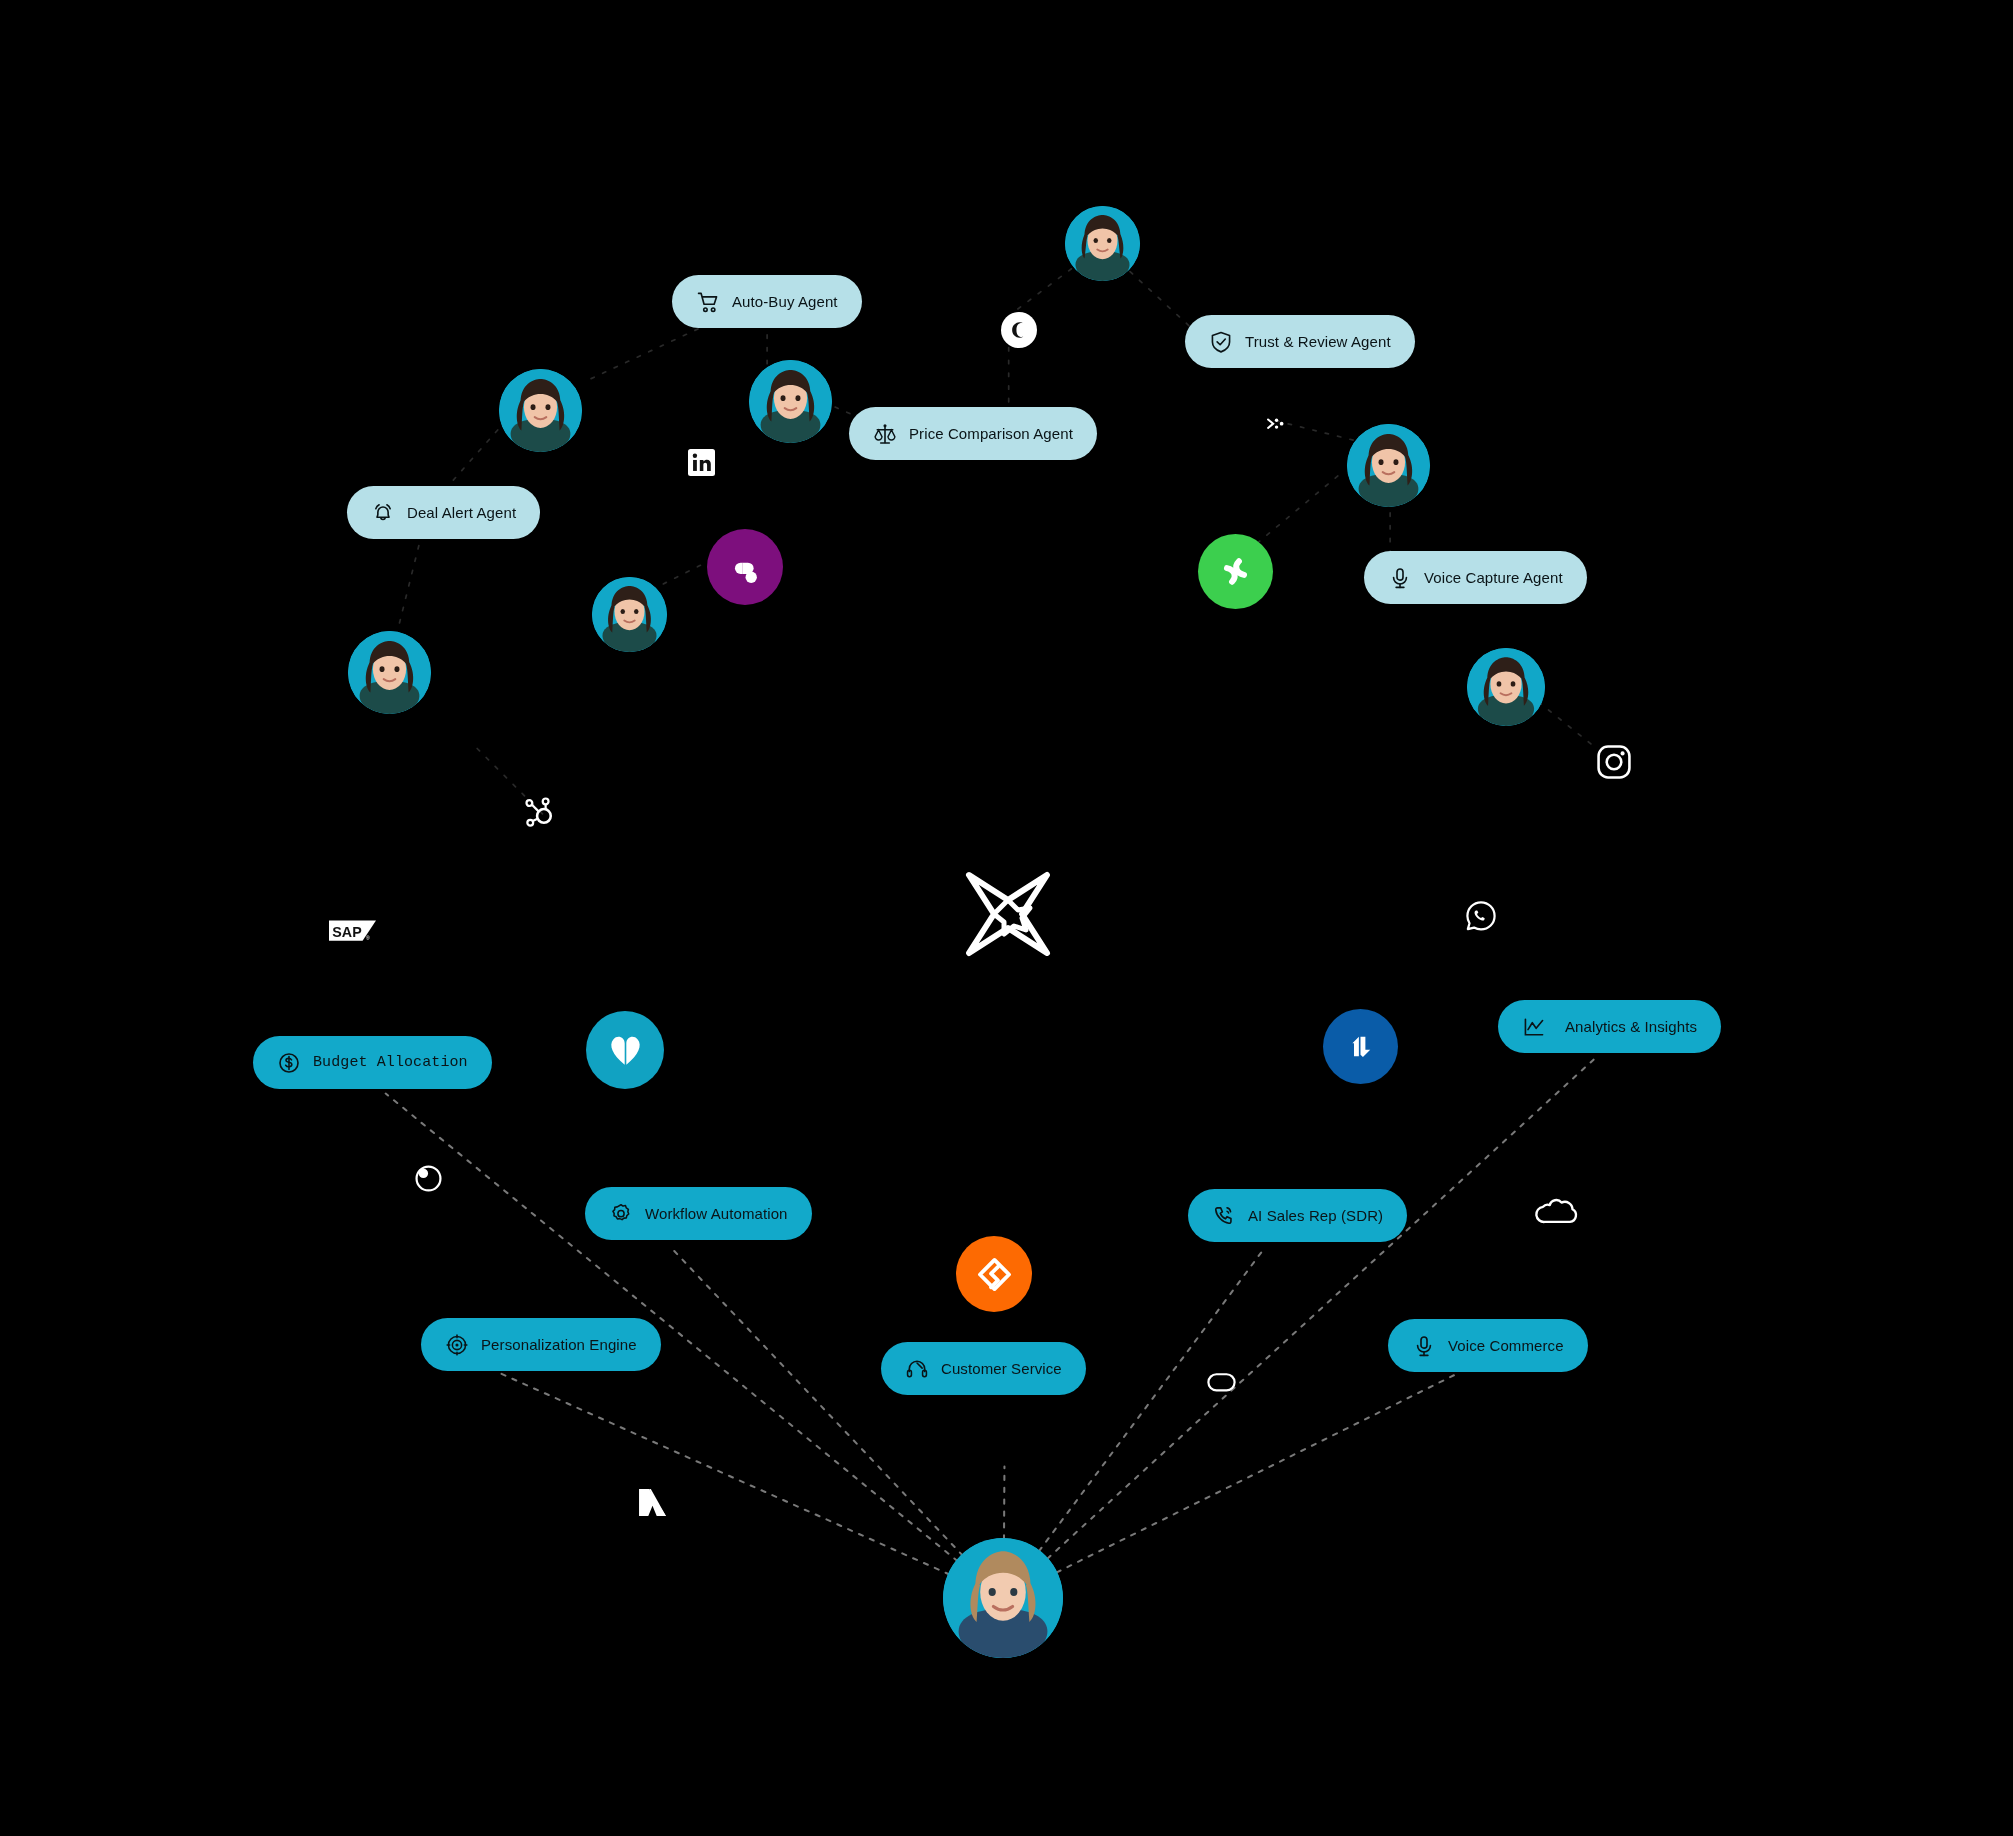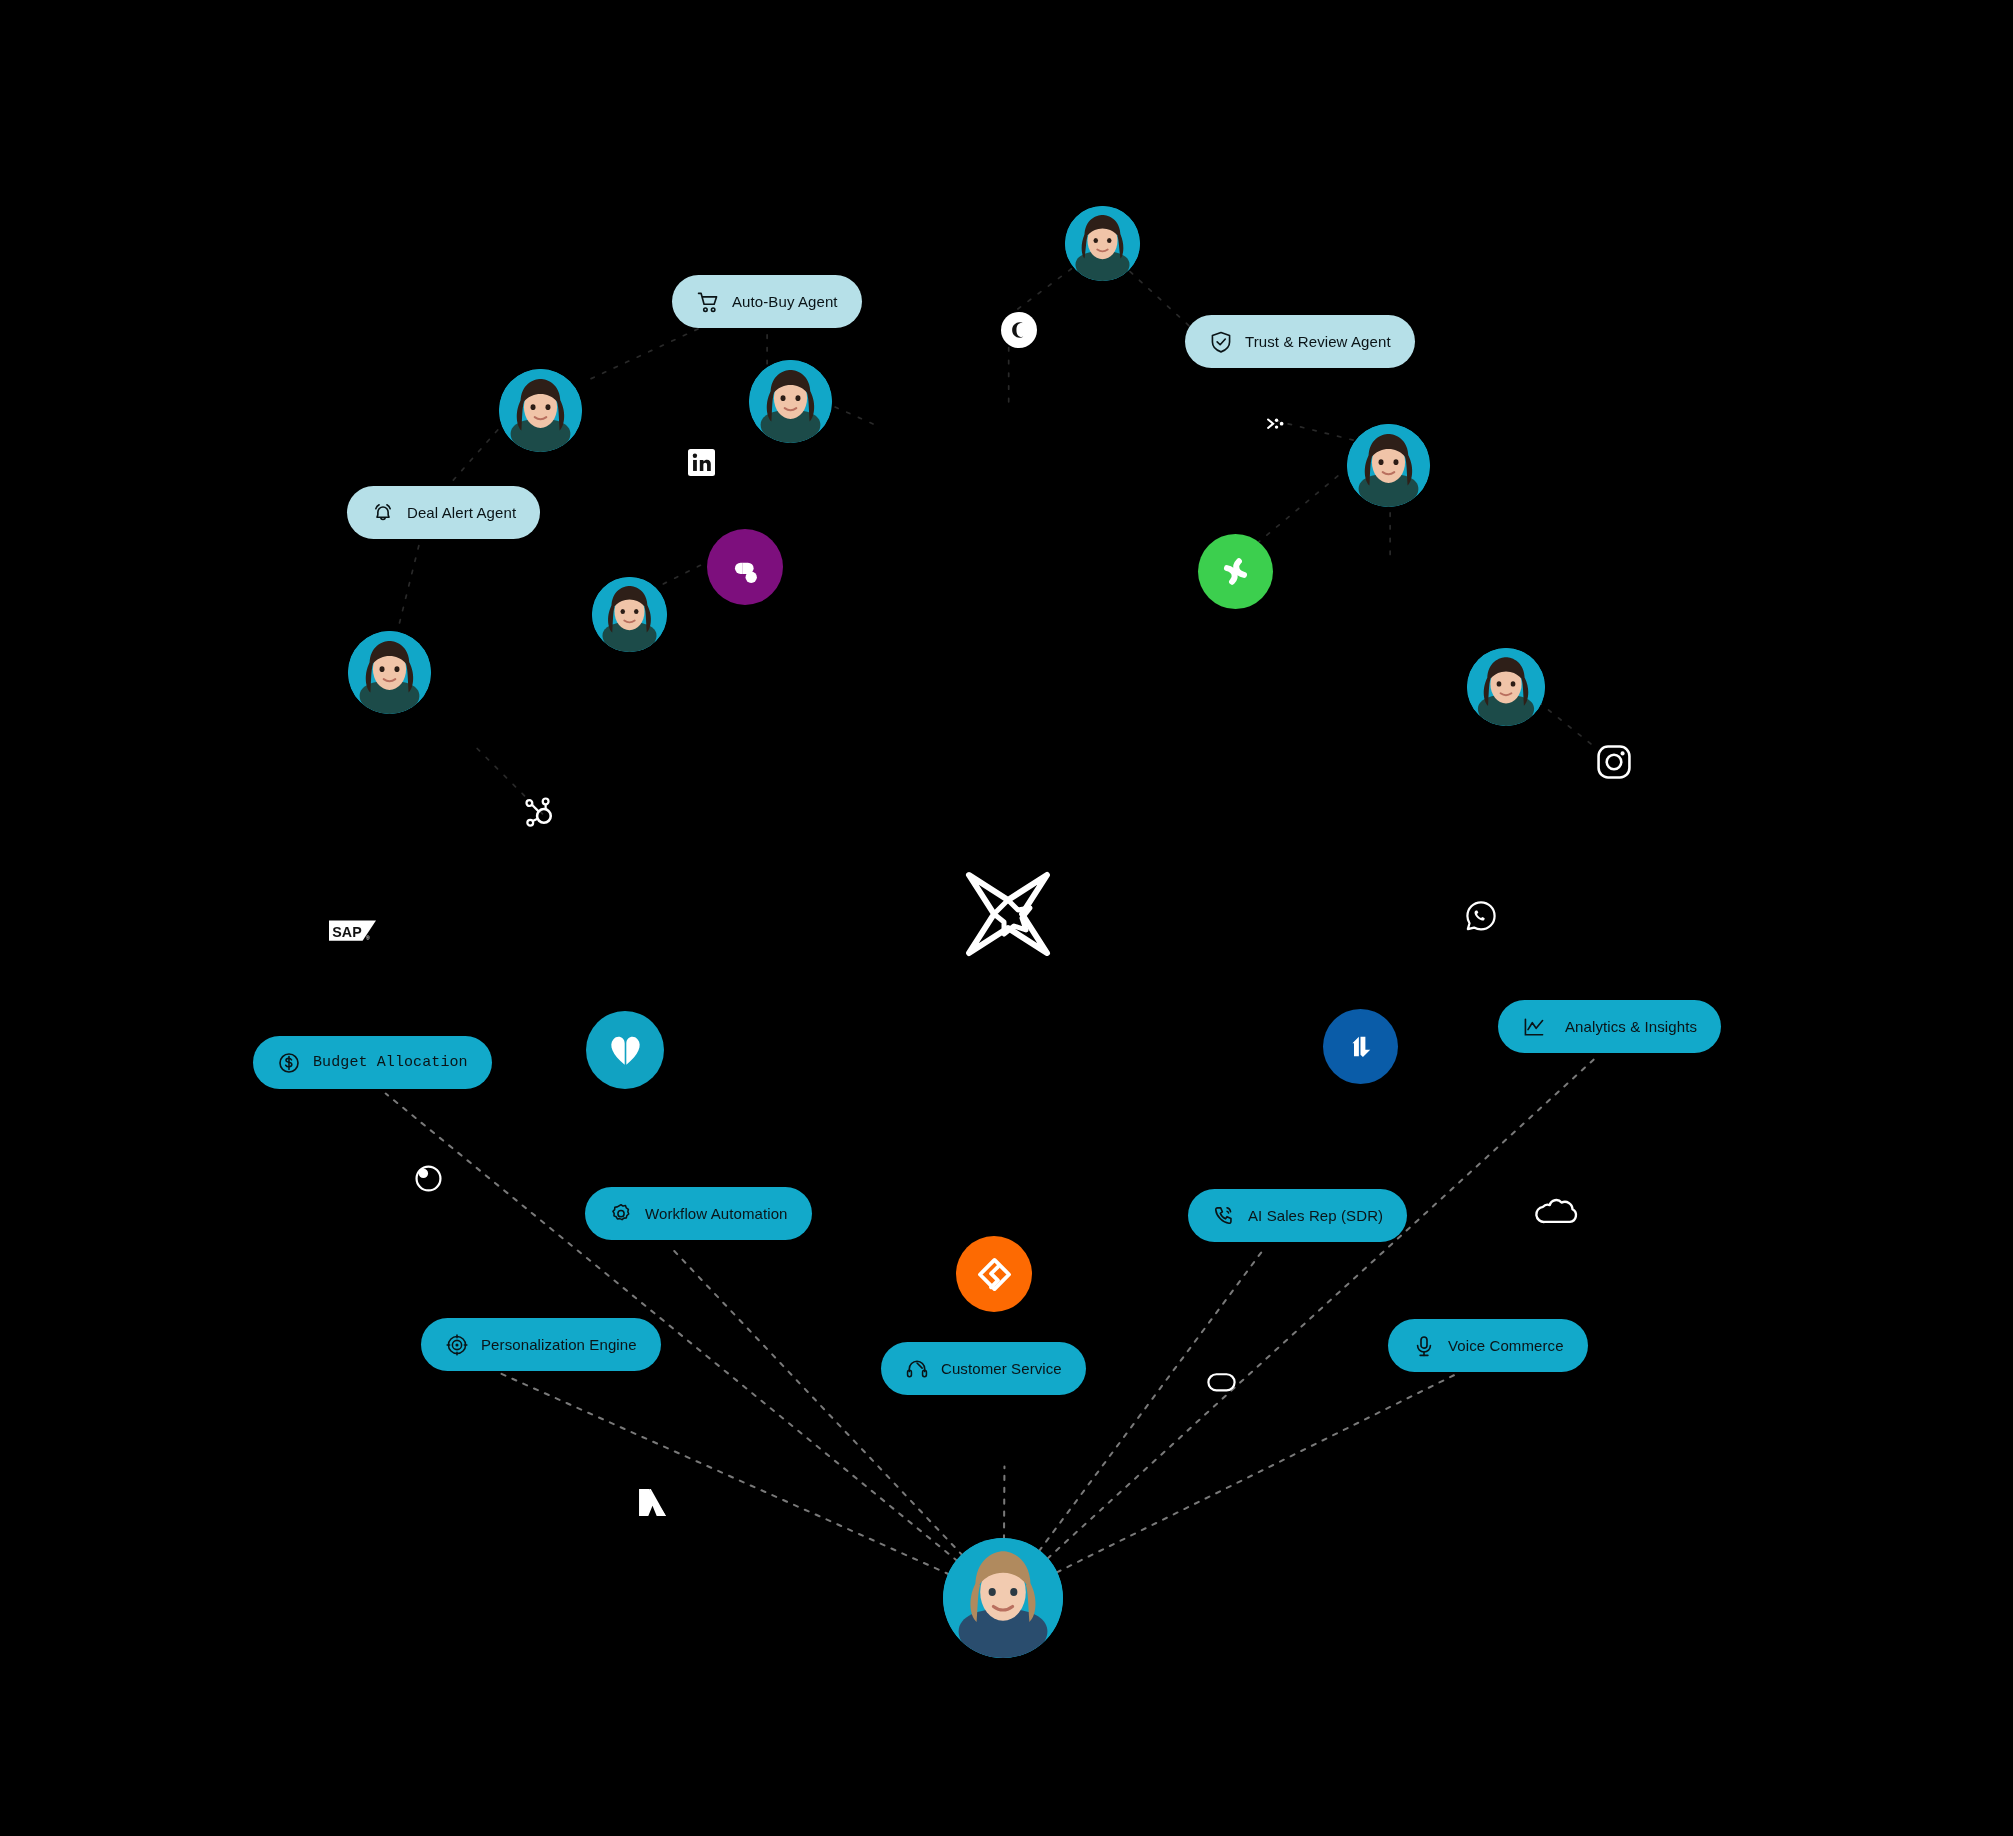--- a/index.html
+++ b/index.html
@@ -322,33 +322,57 @@
   <div class="pill light" style="left:1185px;top:315px;">
     <span>
       <svg width="24" height="24" viewBox="0 0 28 28">
         <path d="M14 3 L24 6.5 V14 c0 6-4.5 9.6-10 11.5 C8.5 23.6 4 20 4 14 V6.5 Z" fill="none" stroke="#0a1417" stroke-width="1.9" stroke-linejoin="round"></path>
         <path d="M9.5 13.8 L13 17.2 L19 10.5" fill="none" stroke="#0a1417" stroke-width="1.9" stroke-linecap="round" stroke-linejoin="round"></path>
       </svg>
     </span>
     <span class="lbl">Trust &amp; Review Agent</span>
   </div>
 
+  <div class="pill light" style="left:849px;top:407px;">
+    <span>
+      <svg width="24" height="24" viewBox="0 0 28 28">
+        <path d="M14 5 v19" stroke="#0a1417" stroke-width="1.9" stroke-linecap="round"></path>
+        <path d="M5 9 h18" stroke="#0a1417" stroke-width="1.9" stroke-linecap="round"></path>
+        <circle cx="14" cy="4.4" r="1.8" fill="#0a1417"></circle>
+        <path d="M2.5 17 L6.5 9.3 L10.5 17 a4 4 0 0 1 -8 0Z" fill="none" stroke="#0a1417" stroke-width="1.7"></path>
+        <path d="M17.5 17 L21.5 9.3 L25.5 17 a4 4 0 0 1 -8 0Z" fill="none" stroke="#0a1417" stroke-width="1.7"></path>
+        <path d="M9 24.5 h10" stroke="#0a1417" stroke-width="1.9" stroke-linecap="round"></path>
+      </svg>
+    </span>
+    <span class="lbl">Price Comparison Agent</span>
+  </div>
 
   <div class="pill light" style="left:347px;top:486px;">
     <span>
       <svg width="24" height="24" viewBox="0 0 28 28">
         <path d="M7 19 c0-1 1-1.6 1-3.6 V13 a6 6 0 0 1 12 0 v2.4 c0 2 1 2.6 1 3.6 Z" fill="none" stroke="#0a1417" stroke-width="1.9" stroke-linejoin="round"></path>
         <path d="M11.4 19 a2.6 2.6 0 0 0 5.2 0" fill="none" stroke="#0a1417" stroke-width="1.9"></path>
         <path d="M5.6 9 A8 8 0 0 1 9.5 4.4" fill="none" stroke="#0a1417" stroke-width="1.8" stroke-linecap="round"></path>
         <path d="M22.4 9 A8 8 0 0 0 18.5 4.4" fill="none" stroke="#0a1417" stroke-width="1.8" stroke-linecap="round"></path>
       </svg>
     </span>
     <span class="lbl">Deal Alert Agent</span>
   </div>
 
+  <div class="pill light" style="left:1364px;top:551px;">
+    <span>
+      <svg width="24" height="24" viewBox="0 0 28 28">
+        <rect x="10.5" y="3.5" width="7" height="13" rx="3.5" fill="none" stroke="#0a1417" stroke-width="1.9"></rect>
+        <path d="M6.5 13.5 a7.5 7.5 0 0 0 15 0" fill="none" stroke="#0a1417" stroke-width="1.9" stroke-linecap="round"></path>
+        <path d="M14 21 v4" stroke="#0a1417" stroke-width="1.9" stroke-linecap="round"></path>
+        <path d="M9.5 25 h9" stroke="#0a1417" stroke-width="1.9" stroke-linecap="round"></path>
+      </svg>
+    </span>
+    <span class="lbl">Voice Capture Agent</span>
+  </div>
 
   <div class="pill solid" style="left:1498px;top:1000px;gap:19px;">
     <span>
       <svg width="24" height="24" viewBox="0 0 28 28">
         <path d="M4 5 v18 h20" fill="none" stroke="#0a1417" stroke-width="1.9" stroke-linecap="round"></path>
         <path d="M7 17 L12 9 L16.5 15.5 L24 6.5" fill="none" stroke="#0a1417" stroke-width="1.9" stroke-linecap="round" stroke-linejoin="round"></path>
       </svg>
     </span>
     <span class="lbl">Analytics &amp; Insights</span>
   </div>

